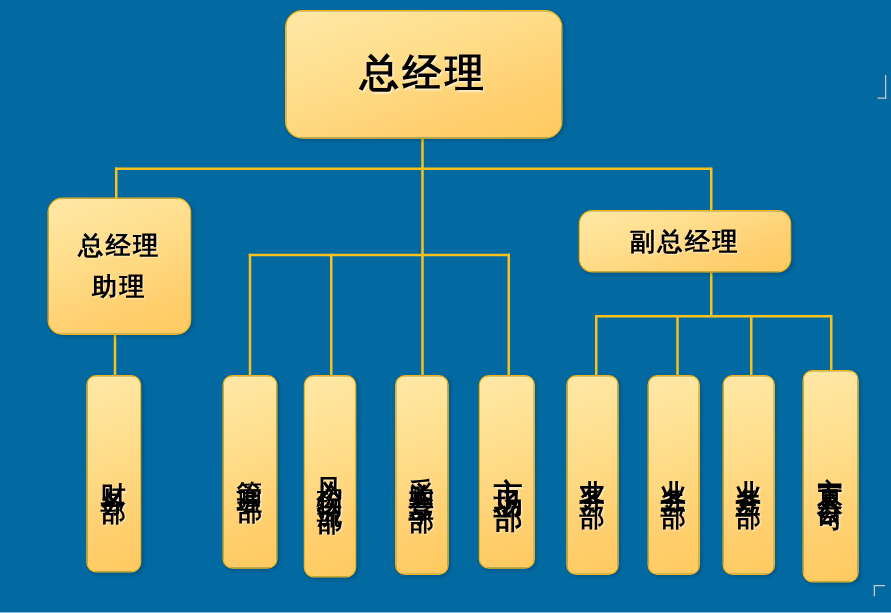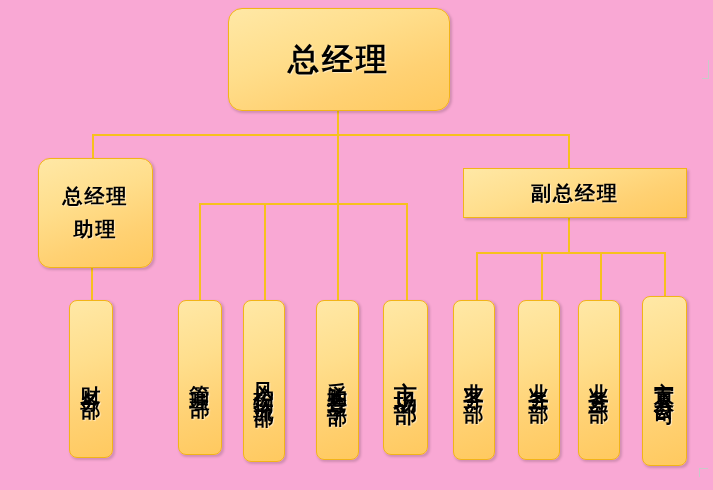--- a/index.html
+++ b/index.html
@@ -4,21 +4,21 @@
 <style>
   html, body {
     margin: 0;
     padding: 0;
     background: #ffffff;
   }
   #canvas {
     position: relative;
     width: 713px;
     height: 490px;
-    background: #f9a8d4;
+    background: #0369a1;
     overflow: hidden;
     font-family: "DejaVu Sans", "Liberation Sans", sans-serif;
   }
 
   
   .conn {
     position: absolute;
     background: #F7C11E;
   }
   .conn.v { width: 2px; }
@@ -46,21 +46,21 @@
   }
 
   
   #node-gm { left: 228px; top: 8px; width: 222px; height: 103px; border-radius: 14px; }
   #node-gm .txt { font-size: 31px; font-weight: 700; letter-spacing: 3px; }
 
   
   #node-gm-assistant { left: 38px; top: 158px; width: 115px; height: 110px; border-radius: 12px; }
   #node-gm-assistant .txt { font-size: 20px; font-weight: 700; line-height: 1.65; letter-spacing: 2px; }
 
-  #node-deputy-gm { left: 463px; top: 168px; width: 224px; height: 50px; border-radius: 0; }
+  #node-deputy-gm { left: 463px; top: 168px; width: 170px; height: 50px; border-radius: 11px; }
   #node-deputy-gm .txt { font-size: 20px; font-weight: 700; letter-spacing: 2px; }
 
   
   .node.vertical .txt {
     writing-mode: vertical-rl;
     text-orientation: upright;
     font-size: 20px;
     font-weight: 700;
     letter-spacing: 6px;
     line-height: 1;

